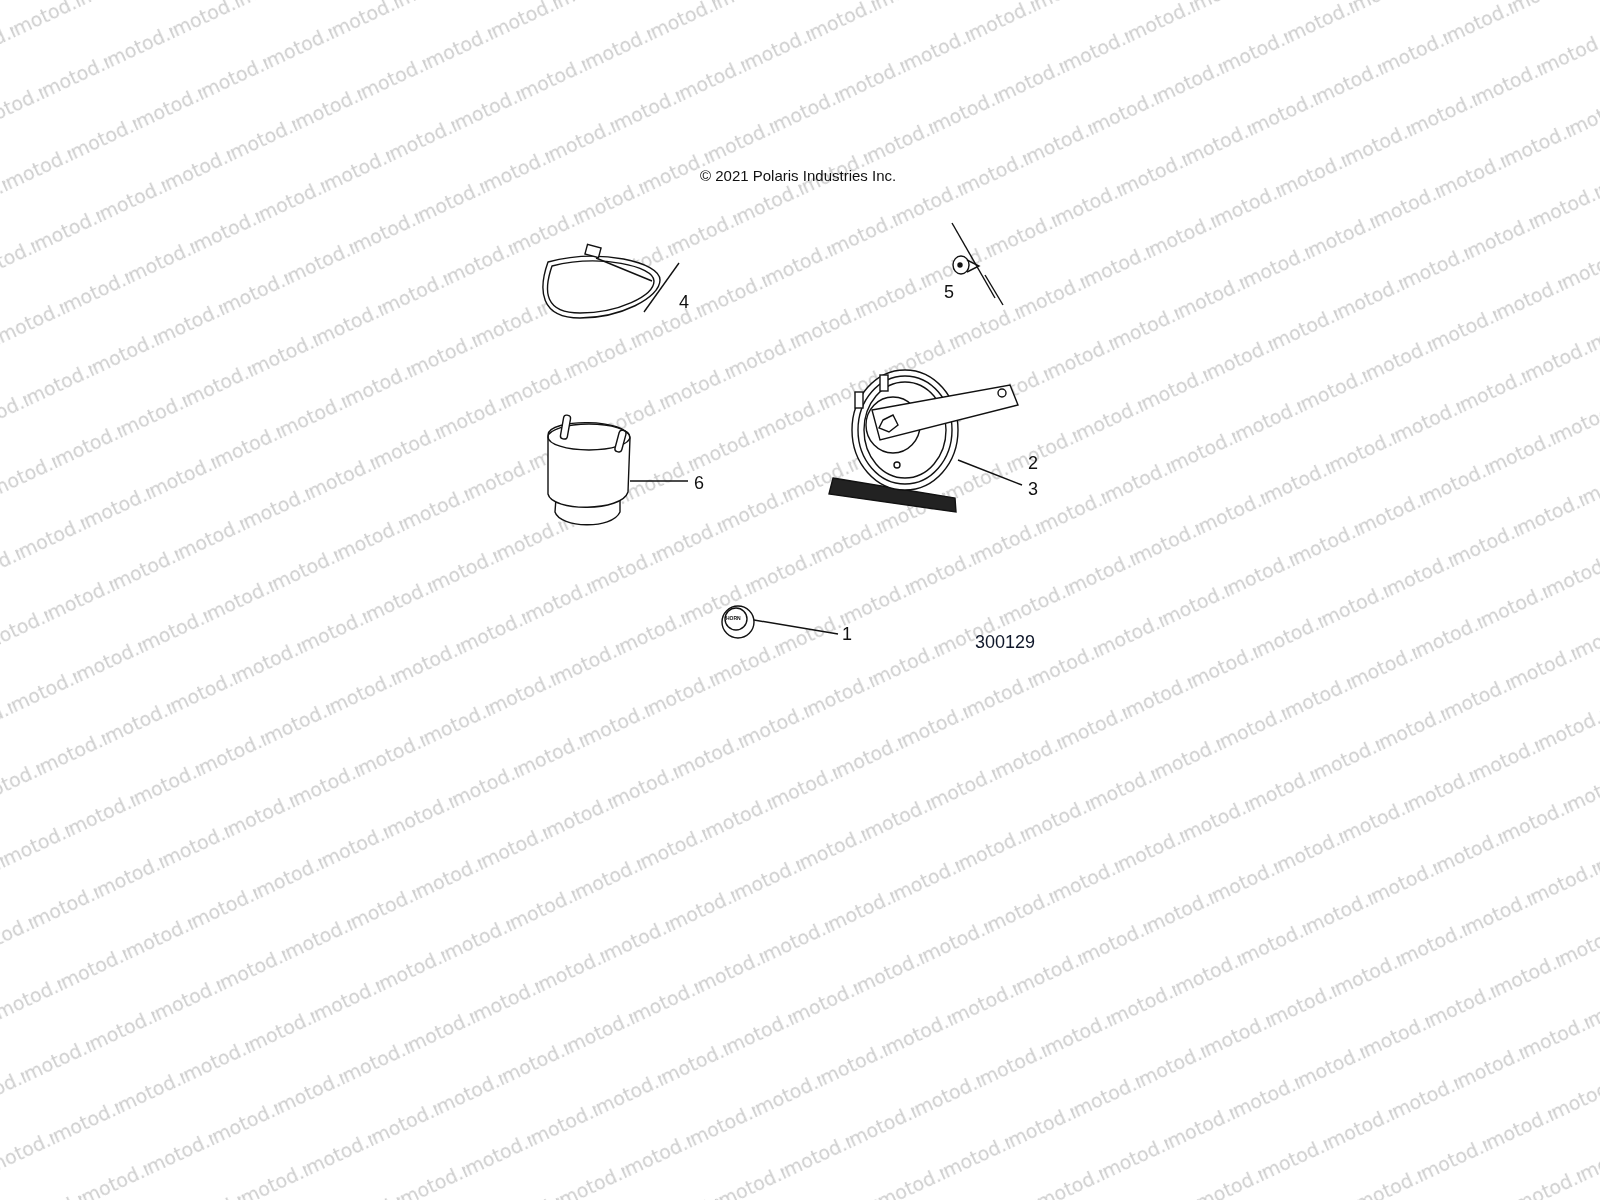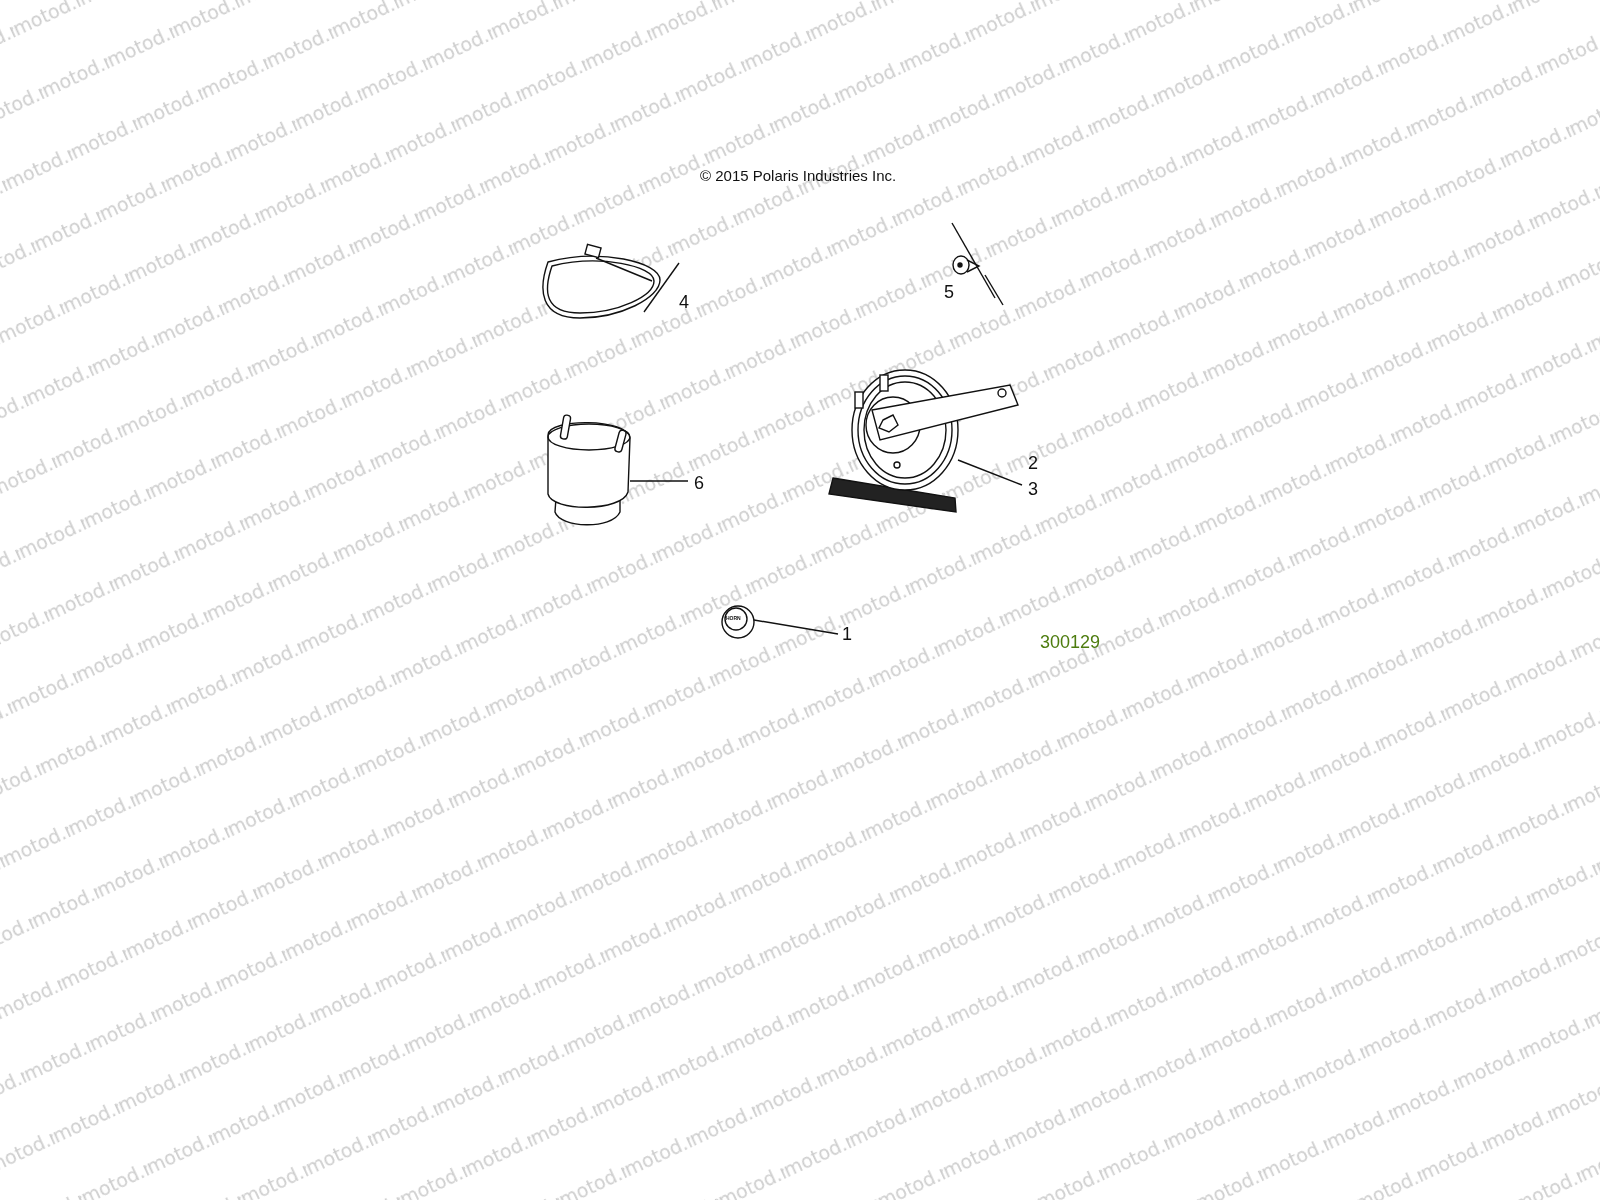--- a/index.html
+++ b/index.html
@@ -1,21 +1,21 @@
 <!DOCTYPE html>
 <html><head>
 <meta charset="utf-8">
 <style>
   html, body { margin: 0; padding: 0; background: #ffffff; }
   body { width: 1600px; height: 1200px; position: relative; overflow: hidden; font-family: "Liberation Sans", sans-serif; }
   #watermark { position: absolute; left: 0; top: 0; width: 1600px; height: 1200px; pointer-events: none; }
   #diagram { position: absolute; left: 0; top: 0; width: 1600px; height: 1200px; }
   .copyright { position: absolute; left: 700px; top: 167px; font-size: 15px; color: #111; font-family: "Liberation Sans", sans-serif; white-space: nowrap; }
   .ref-num { position: absolute; font-size: 18px; color: #111; font-family: "Liberation Sans", sans-serif; line-height: 1; }
-  .diagram-id { position: absolute; left: 1040px; top: 632px; font-size: 18px; color: #4d7c0f; font-family: "Liberation Sans", sans-serif; }
+  .diagram-id { position: absolute; left: 975px; top: 632px; font-size: 18px; color: #0f172a; font-family: "Liberation Sans", sans-serif; }
 </style>
 </head>
 <body>
 
 <svg id="watermark" xmlns="http://www.w3.org/2000/svg" width="1600" height="1200">
   <defs>
     <pattern id="wm" patternUnits="userSpaceOnUse" width="72" height="68" patternTransform="rotate(-25)">
       <text x="0" y="40" font-family="DejaVu Sans, sans-serif" font-size="19" fill="#cdcdcd">motod.ru</text>
     </pattern>
   </defs>
@@ -65,21 +65,21 @@
     <line x1="958" y1="460" x2="1022" y2="485"></line>
   </g>
 
   <g>
     <circle cx="738" cy="622" r="16" fill="#fff"></circle>
     <circle cx="736" cy="619" r="11" fill="#fff"></circle>
     <line x1="754" y1="620" x2="838" y2="634"></line>
   </g>
 </svg>
 
-<div class="copyright">© 2015 Polaris Industries Inc.</div>
+<div class="copyright">© 2021 Polaris Industries Inc.</div>
 
 <div class="ref-num" style="left:679px; top:293px;">4</div>
 <div class="ref-num" style="left:694px; top:474px;">6</div>
 <div class="ref-num" style="left:944px; top:283px;">5</div>
 <div class="ref-num" style="left:1028px; top:454px;">2</div>
 <div class="ref-num" style="left:1028px; top:480px;">3</div>
 <div class="ref-num" style="left:842px; top:625px;">1</div>
 
 <div style="position:absolute; left:726px; top:615px; font-size:5px; font-weight:bold; color:#111; font-family:'Liberation Sans', sans-serif;">HORN</div>
 

